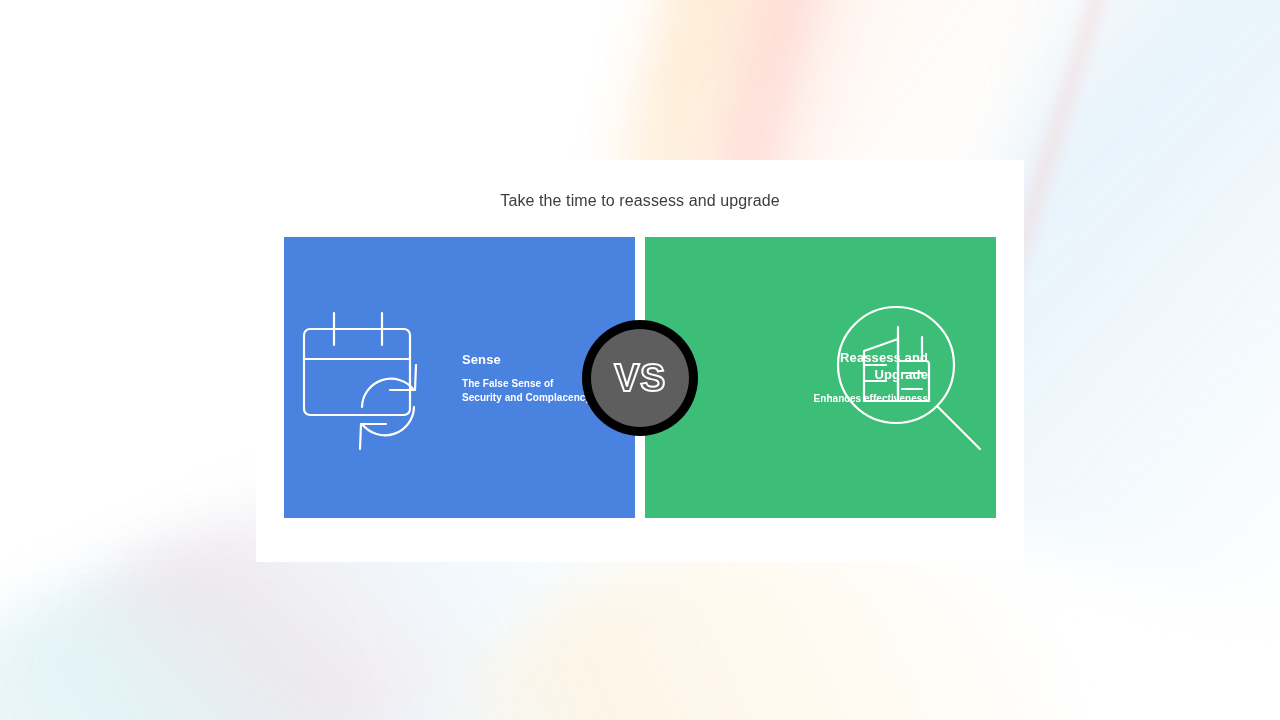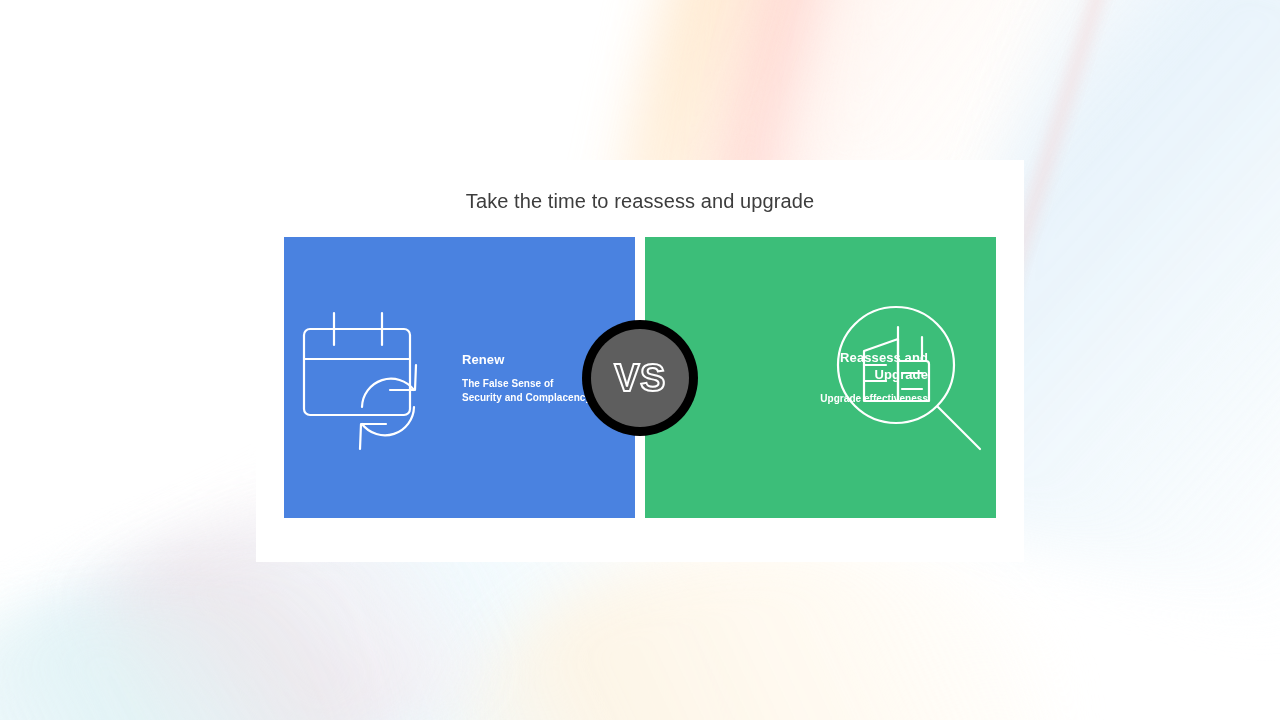--- a/index.html
+++ b/index.html
@@ -157,21 +157,21 @@
     background: #ffffff;
     z-index: 5;
   }
 
   #headline {
     position: absolute;
     top: 31px;
     left: 0;
     width: 768px;
     text-align: center;
-    font-size: 20px;
+    font-size: 16px;
     line-height: 20px;
     color: #3d3d3d;
     letter-spacing: 0.1px;
     white-space: nowrap;
   }
 
   
   #compare {
     position: absolute;
     left: 28px;
@@ -316,30 +316,30 @@
 
             <path d="M64 104 a29 29 0 0 1 52 -17"></path>
             <polyline points="118,62 117,87 92,87"></polyline>
 
             <path d="M116 104 a29 29 0 0 1 -52 17"></path>
             <polyline points="62,146 63,121 88,121"></polyline>
           </svg>
         </span>
 
         <div class="panel-text">
-          <p class="panel-title">Renew</p>
+          <p class="panel-title">Sense</p>
           <p class="panel-sub">The False Sense of Security and Complacency</p>
         </div>
       </div>
 
       <div class="panel panel-right">
 
         <div class="panel-text">
           <p class="panel-title">Reassess and Upgrade</p>
-          <p class="panel-sub">Upgrade effectiveness</p>
+          <p class="panel-sub">Enhances effectiveness</p>
         </div>
 
         <span class="panel-icon">
           <svg viewBox="0 0 150 150" width="150" height="150" fill="none" stroke="#ffffff" stroke-width="2.2" stroke-linecap="round" stroke-linejoin="round">
 
             <circle cx="62" cy="62" r="58"></circle>
 
             <line x1="104" y1="104" x2="146" y2="146"></line>
 
             <path d="M30 48 l34 -12 v62 h-34 z"></path>

